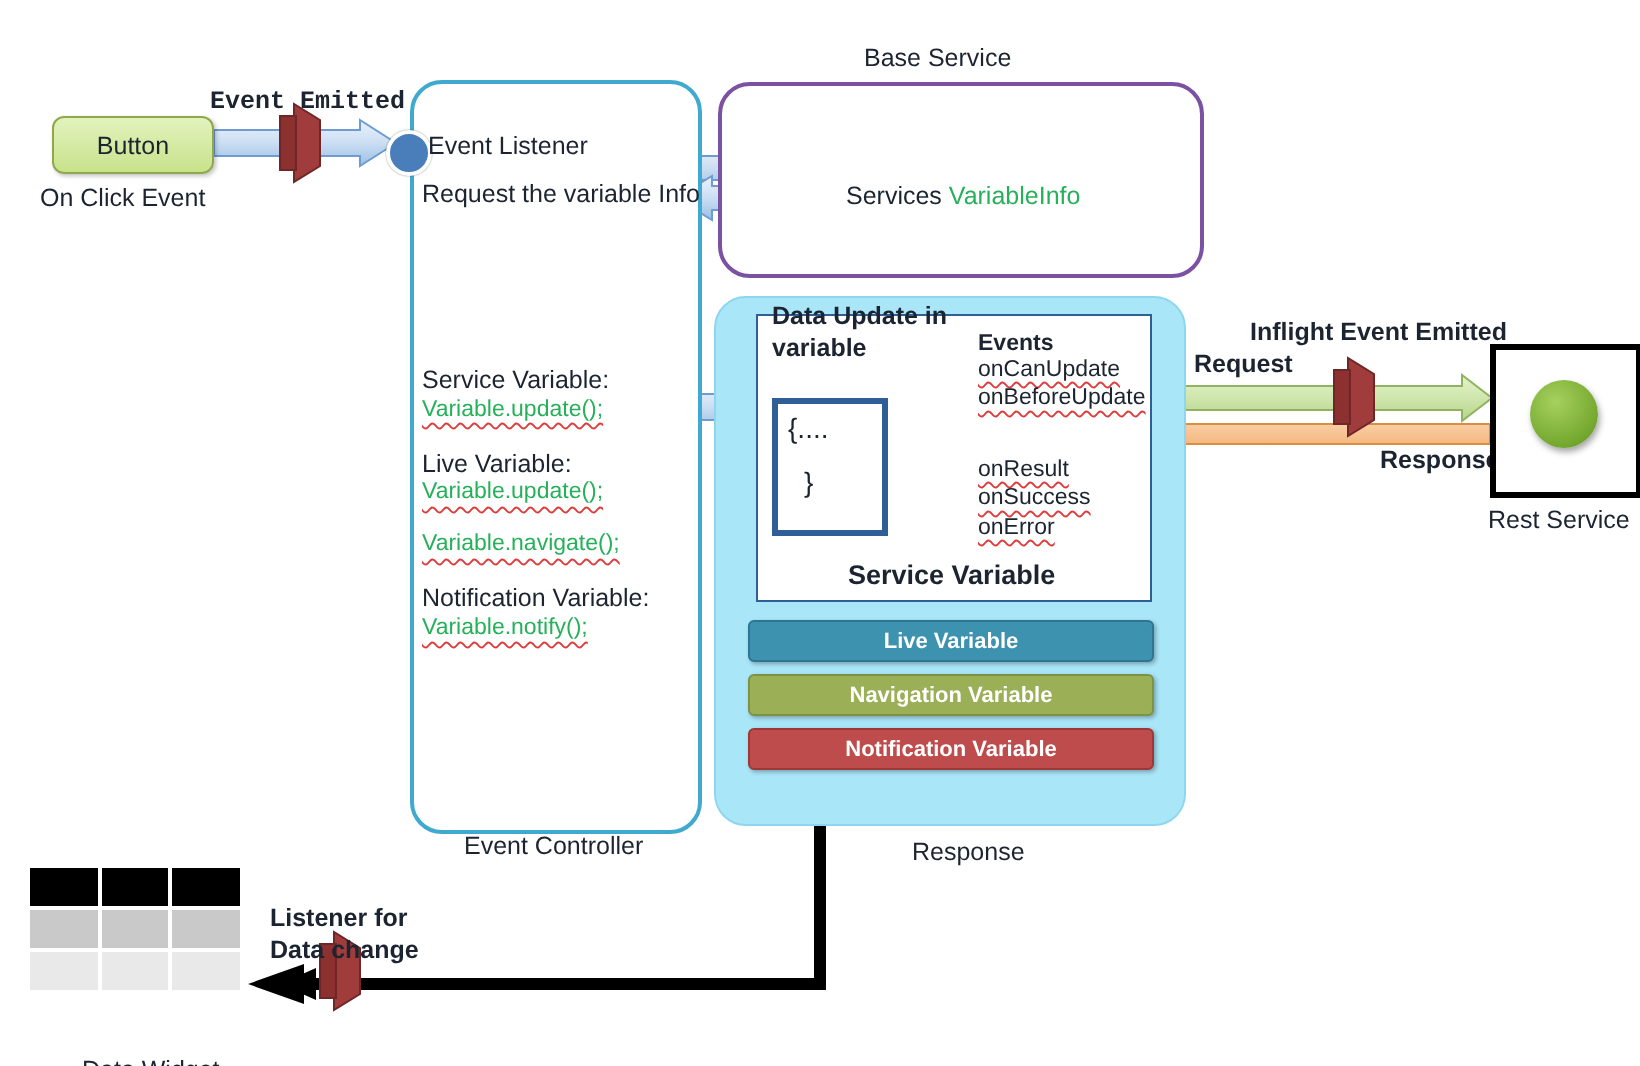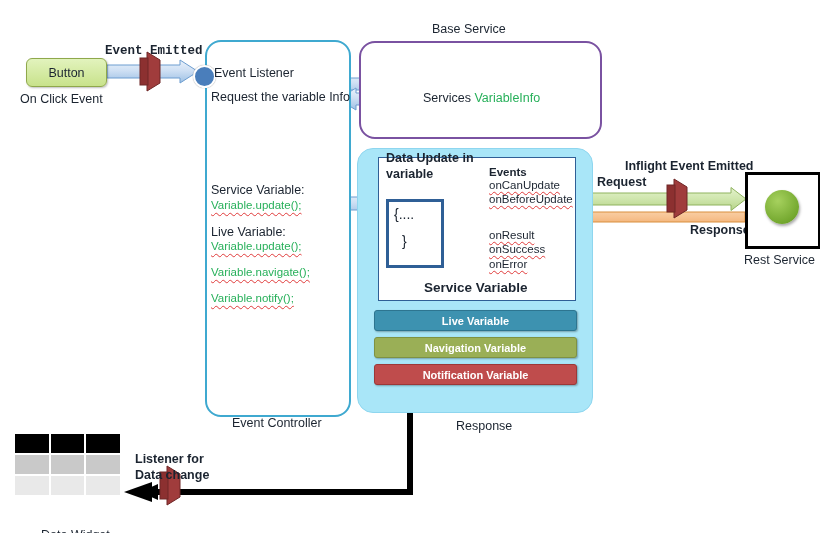--- a/index.html
+++ b/index.html
@@ -204,20 +204,21 @@
     <div class="code">Variable.update();</div>
   </div>
   <div class="grp">
     <div class="lbl">Live Variable:</div>
     <div class="code">Variable.update();</div>
   </div>
   <div class="grp">
     <div class="code">Variable.navigate();</div>
   </div>
   <div class="grp">
+    <div class="lbl">Notification Variable:</div>
     <div class="code">Variable.notify();</div>
   </div>
 </div>
 <div class="abs lbl" id="event-controller-label">Event Controller</div>
 
 <div class="abs lbl" id="base-service-title">Base Service</div>
 <div class="abs" id="base-service-box"></div>
 <div class="abs lbl" id="base-service-text">
   <span>Services </span><span class="t-green">VariableInfo</span>
 </div>

